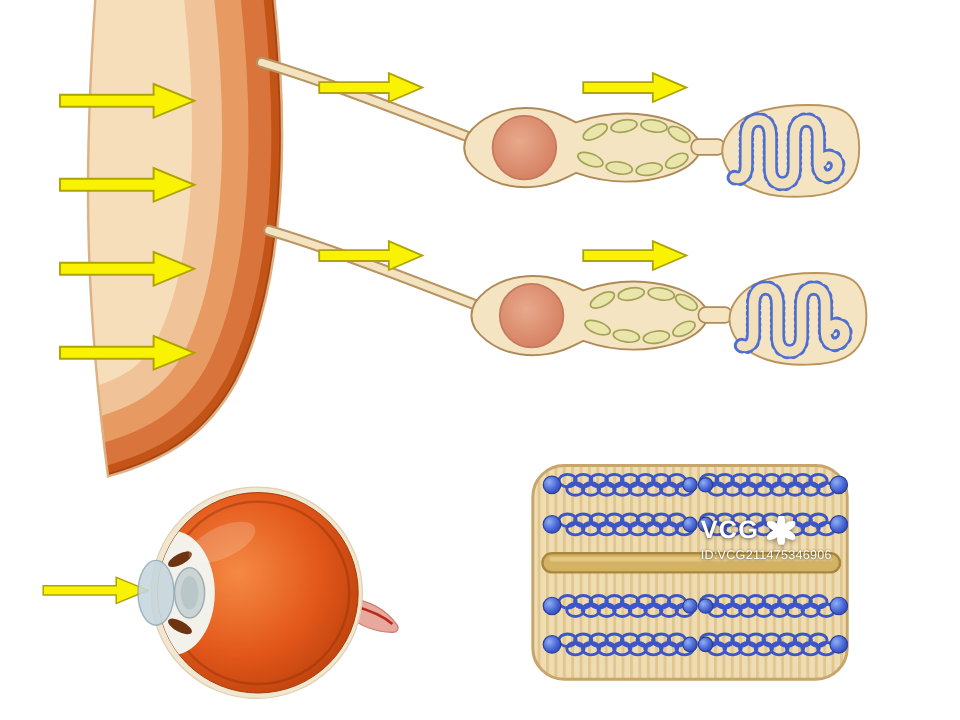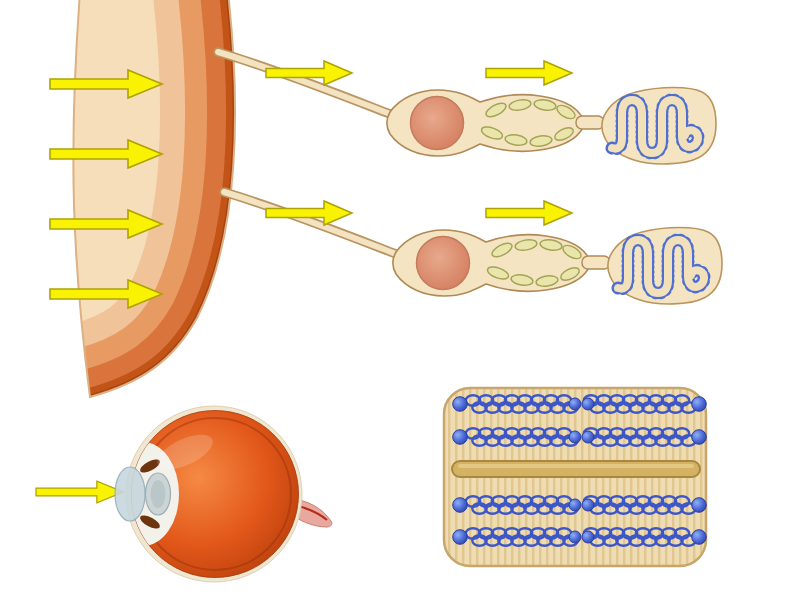--- a/index.html
+++ b/index.html
@@ -198,14 +198,30 @@
       <use href="#sphSmall" x="575" y="437"></use>
           <use href="#sphSmall" x="588" y="437"></use>
       <use href="#sphSmall" x="575" y="505"></use>
           <use href="#sphSmall" x="588" y="505"></use>
       <use href="#sphSmall" x="575" y="537"></use>
           <use href="#sphSmall" x="588" y="537"></use>
     </g>
   </g>
 </svg>
 
-
+<div class="watermark">
+  <div class="wm-top">
+    <span class="wm-brand">VCG</span>
+    <svg class="wm-flower" width="24" height="24" viewBox="-12 -12 24 24">
+      <g fill="#ffffff">
+        <ellipse cx="0" cy="-6.5" rx="3.4" ry="7.2"></ellipse>
+        <ellipse cx="0" cy="-6.5" rx="3.4" ry="7.2" transform="rotate(60)"></ellipse>
+        <ellipse cx="0" cy="-6.5" rx="3.4" ry="7.2" transform="rotate(120)"></ellipse>
+        <ellipse cx="0" cy="-6.5" rx="3.4" ry="7.2" transform="rotate(180)"></ellipse>
+        <ellipse cx="0" cy="-6.5" rx="3.4" ry="7.2" transform="rotate(240)"></ellipse>
+        <ellipse cx="0" cy="-6.5" rx="3.4" ry="7.2" transform="rotate(300)"></ellipse>
+      </g>
+    </svg>
+  </div>
+  <div class="wm-id">ID:VCG211475346906</div>
 </div>
 
+</div>
+
 </body></html>

